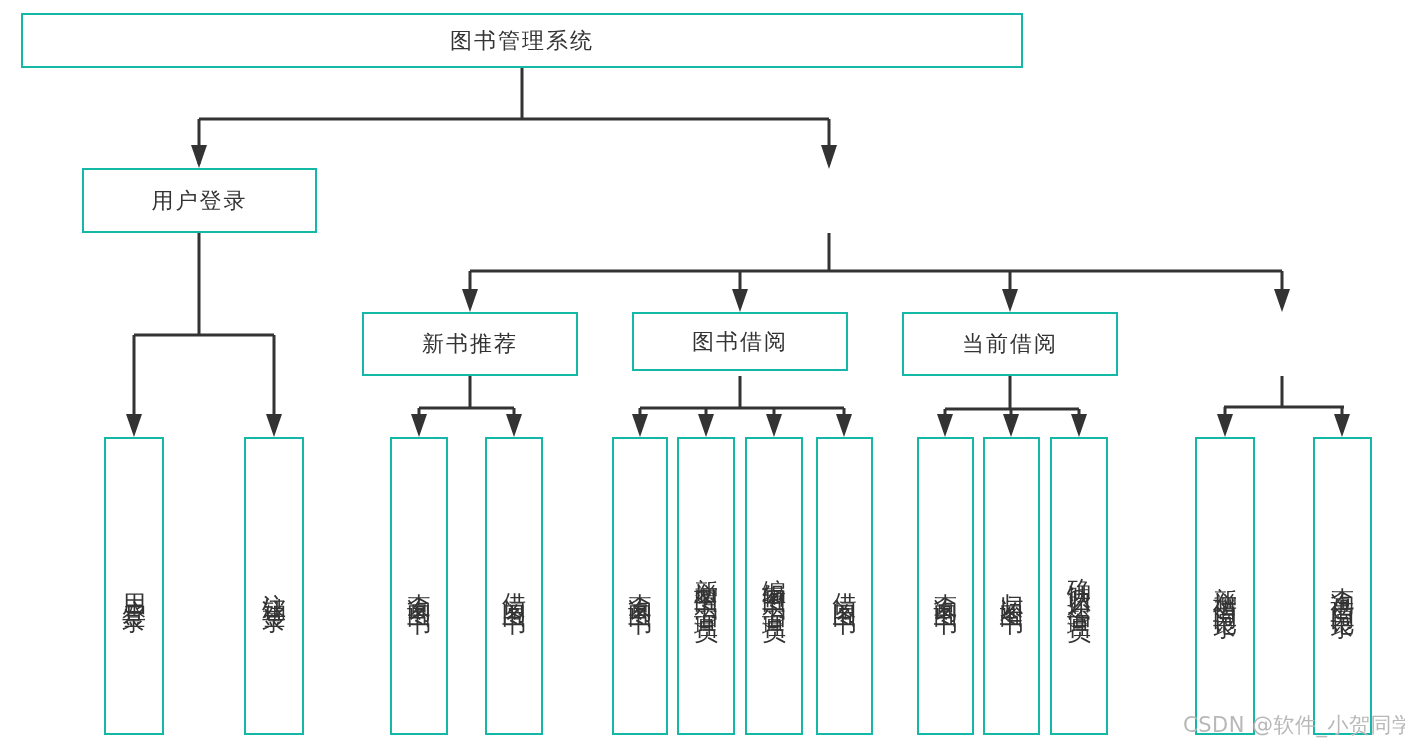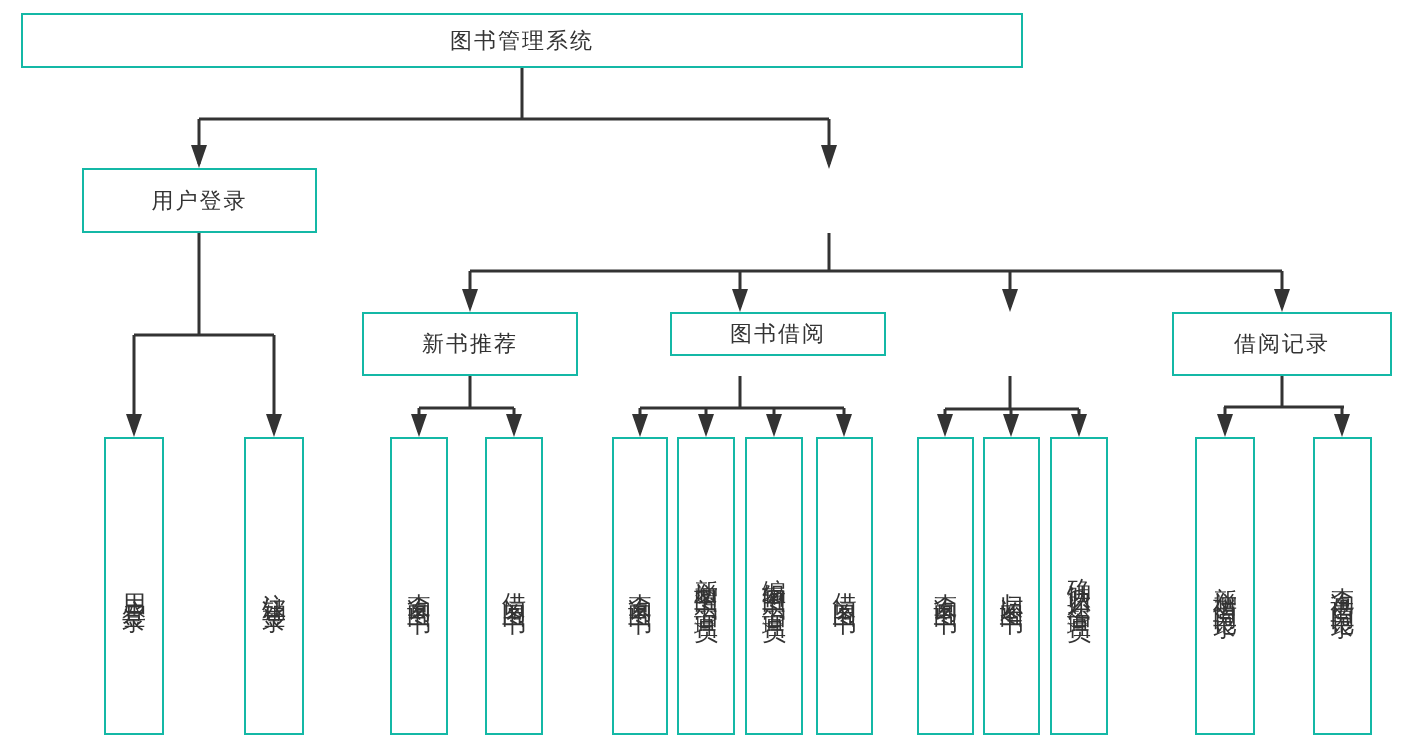--- a/index.html
+++ b/index.html
@@ -76,25 +76,25 @@
     <span>图书管理系统</span>
   </div>
 
   <div class="node h-node" style="left:82px;top:168px;width:235px;height:65px;">
     <span>用户登录</span>
   </div>
 
   <div class="node h-node" style="left:362px;top:312px;width:216px;height:64px;">
     <span>新书推荐</span>
   </div>
-  <div class="node h-node" style="left:632px;top:312px;width:216px;height:44px;margin-left:38px;">
+  <div class="node h-node" style="left:632px;top:312px;width:216px;height:59px;">
     <span>图书借阅</span>
   </div>
-  <div class="node h-node" style="left:1172px;top:312px;width:220px;height:64px;">
-    <span>借阅记录</span>
+  <div class="node h-node" style="left:902px;top:312px;width:216px;height:64px;">
+    <span>当前借阅</span>
   </div>
 
   <div class="node leaf" style="left:104px;top:437px;width:60px;height:298px;">
     <span>用户登录</span>
   </div>
   <div class="node leaf" style="left:244px;top:437px;width:60px;height:298px;">
     <span>注销登录</span>
   </div>
 
   <div class="node leaf" style="left:390px;top:437px;width:58px;height:298px;">
@@ -127,13 +127,14 @@
     <span>确认归还（管理员）</span>
   </div>
 
   <div class="node leaf" style="left:1195px;top:437px;width:60px;height:298px;">
     <span>新增借阅记录</span>
   </div>
   <div class="node leaf" style="left:1313px;top:437px;width:59px;height:298px;">
     <span>查询借阅记录</span>
   </div>
 
+  <div class="watermark">CSDN @软件_小贺同学</div>
 </div>
 
 </body></html>

